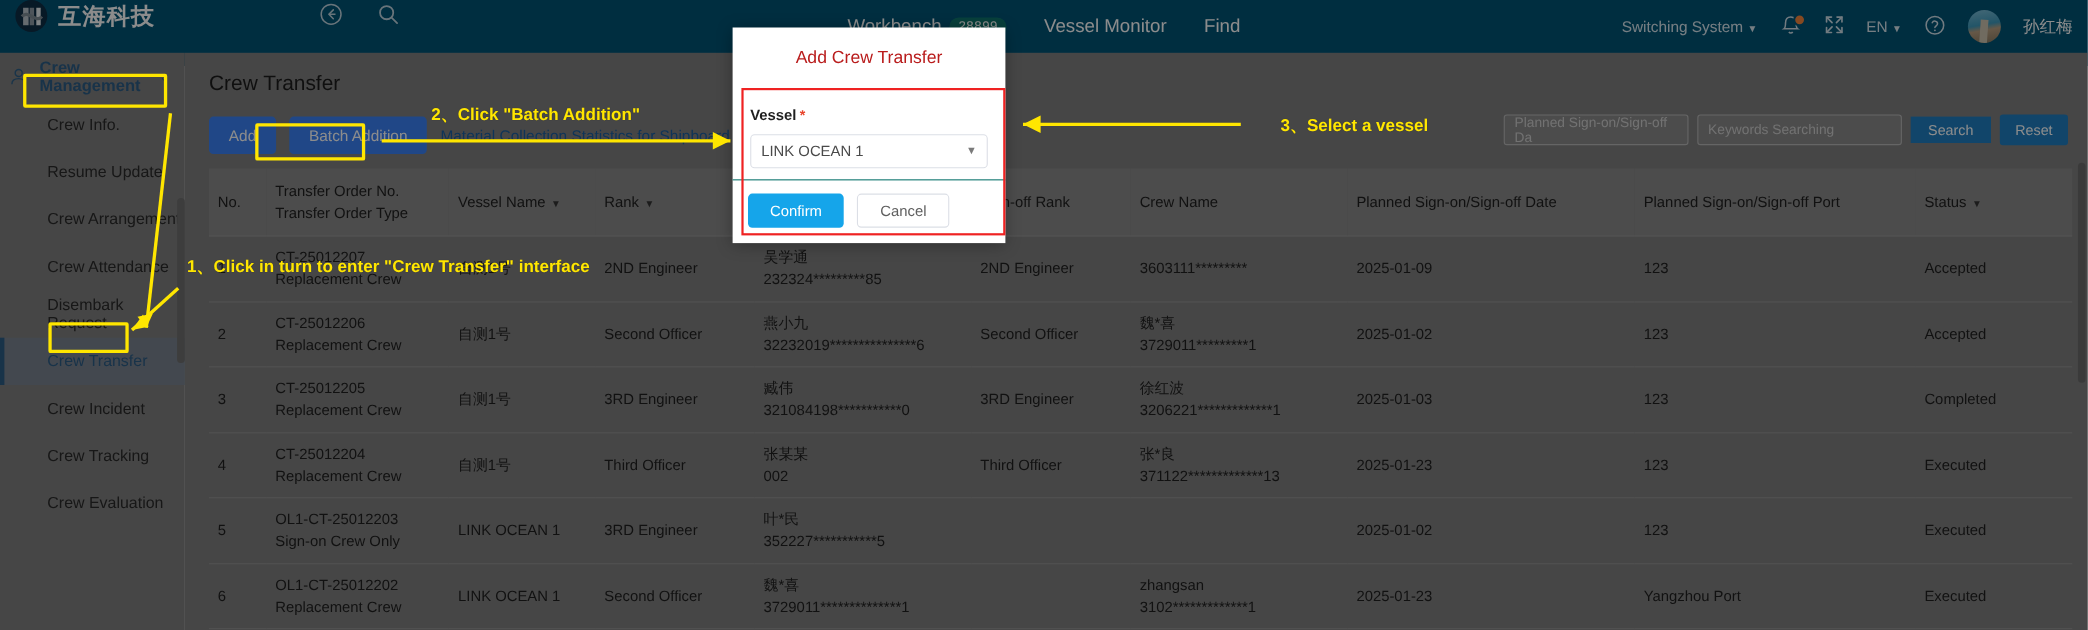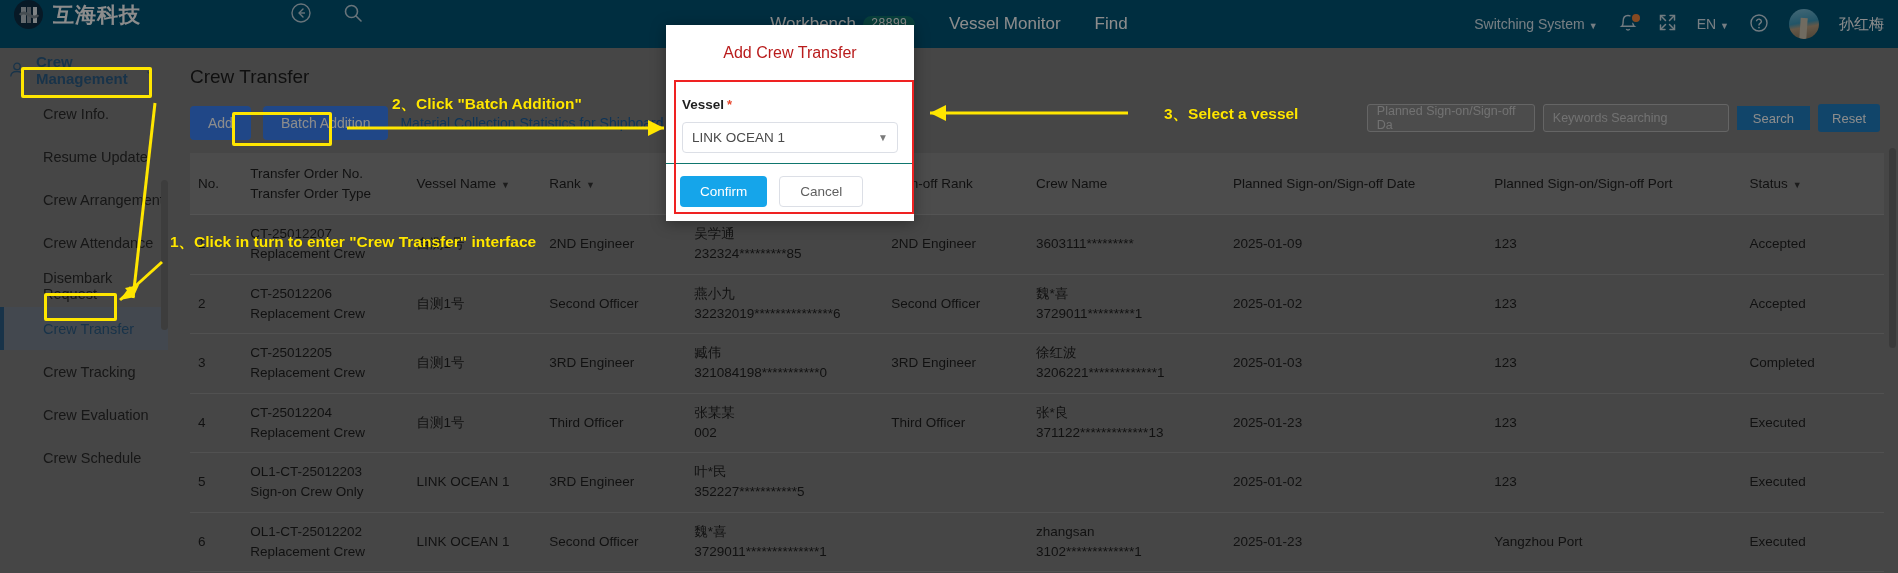--- a/index.html
+++ b/index.html
@@ -354,27 +354,27 @@
     <div class="side-item">
       <span>Crew Attendance</span>
     </div>
     <div class="side-item">
       <span>Disembark Request</span>
     </div>
     <div class="side-item active">
       <span>Crew Transfer</span>
     </div>
     <div class="side-item">
+      <span>Crew Incident</span>
+    </div>
+    <div class="side-item">
       <span>Crew Tracking</span>
     </div>
     <div class="side-item">
       <span>Crew Evaluation</span>
-    </div>
-    <div class="side-item">
-      <span>Crew Schedule</span>
     </div>
   </div>
 
   <div class="main">
     <div class="page-title">Crew Transfer</div>
 
     <div class="toolbar">
       <button class="btn-primary">Add</button>
       <button class="btn-primary">Batch Addition</button>
       <span class="link-text">Material Collection Statistics for Shipboard Crew&gt;</span>

